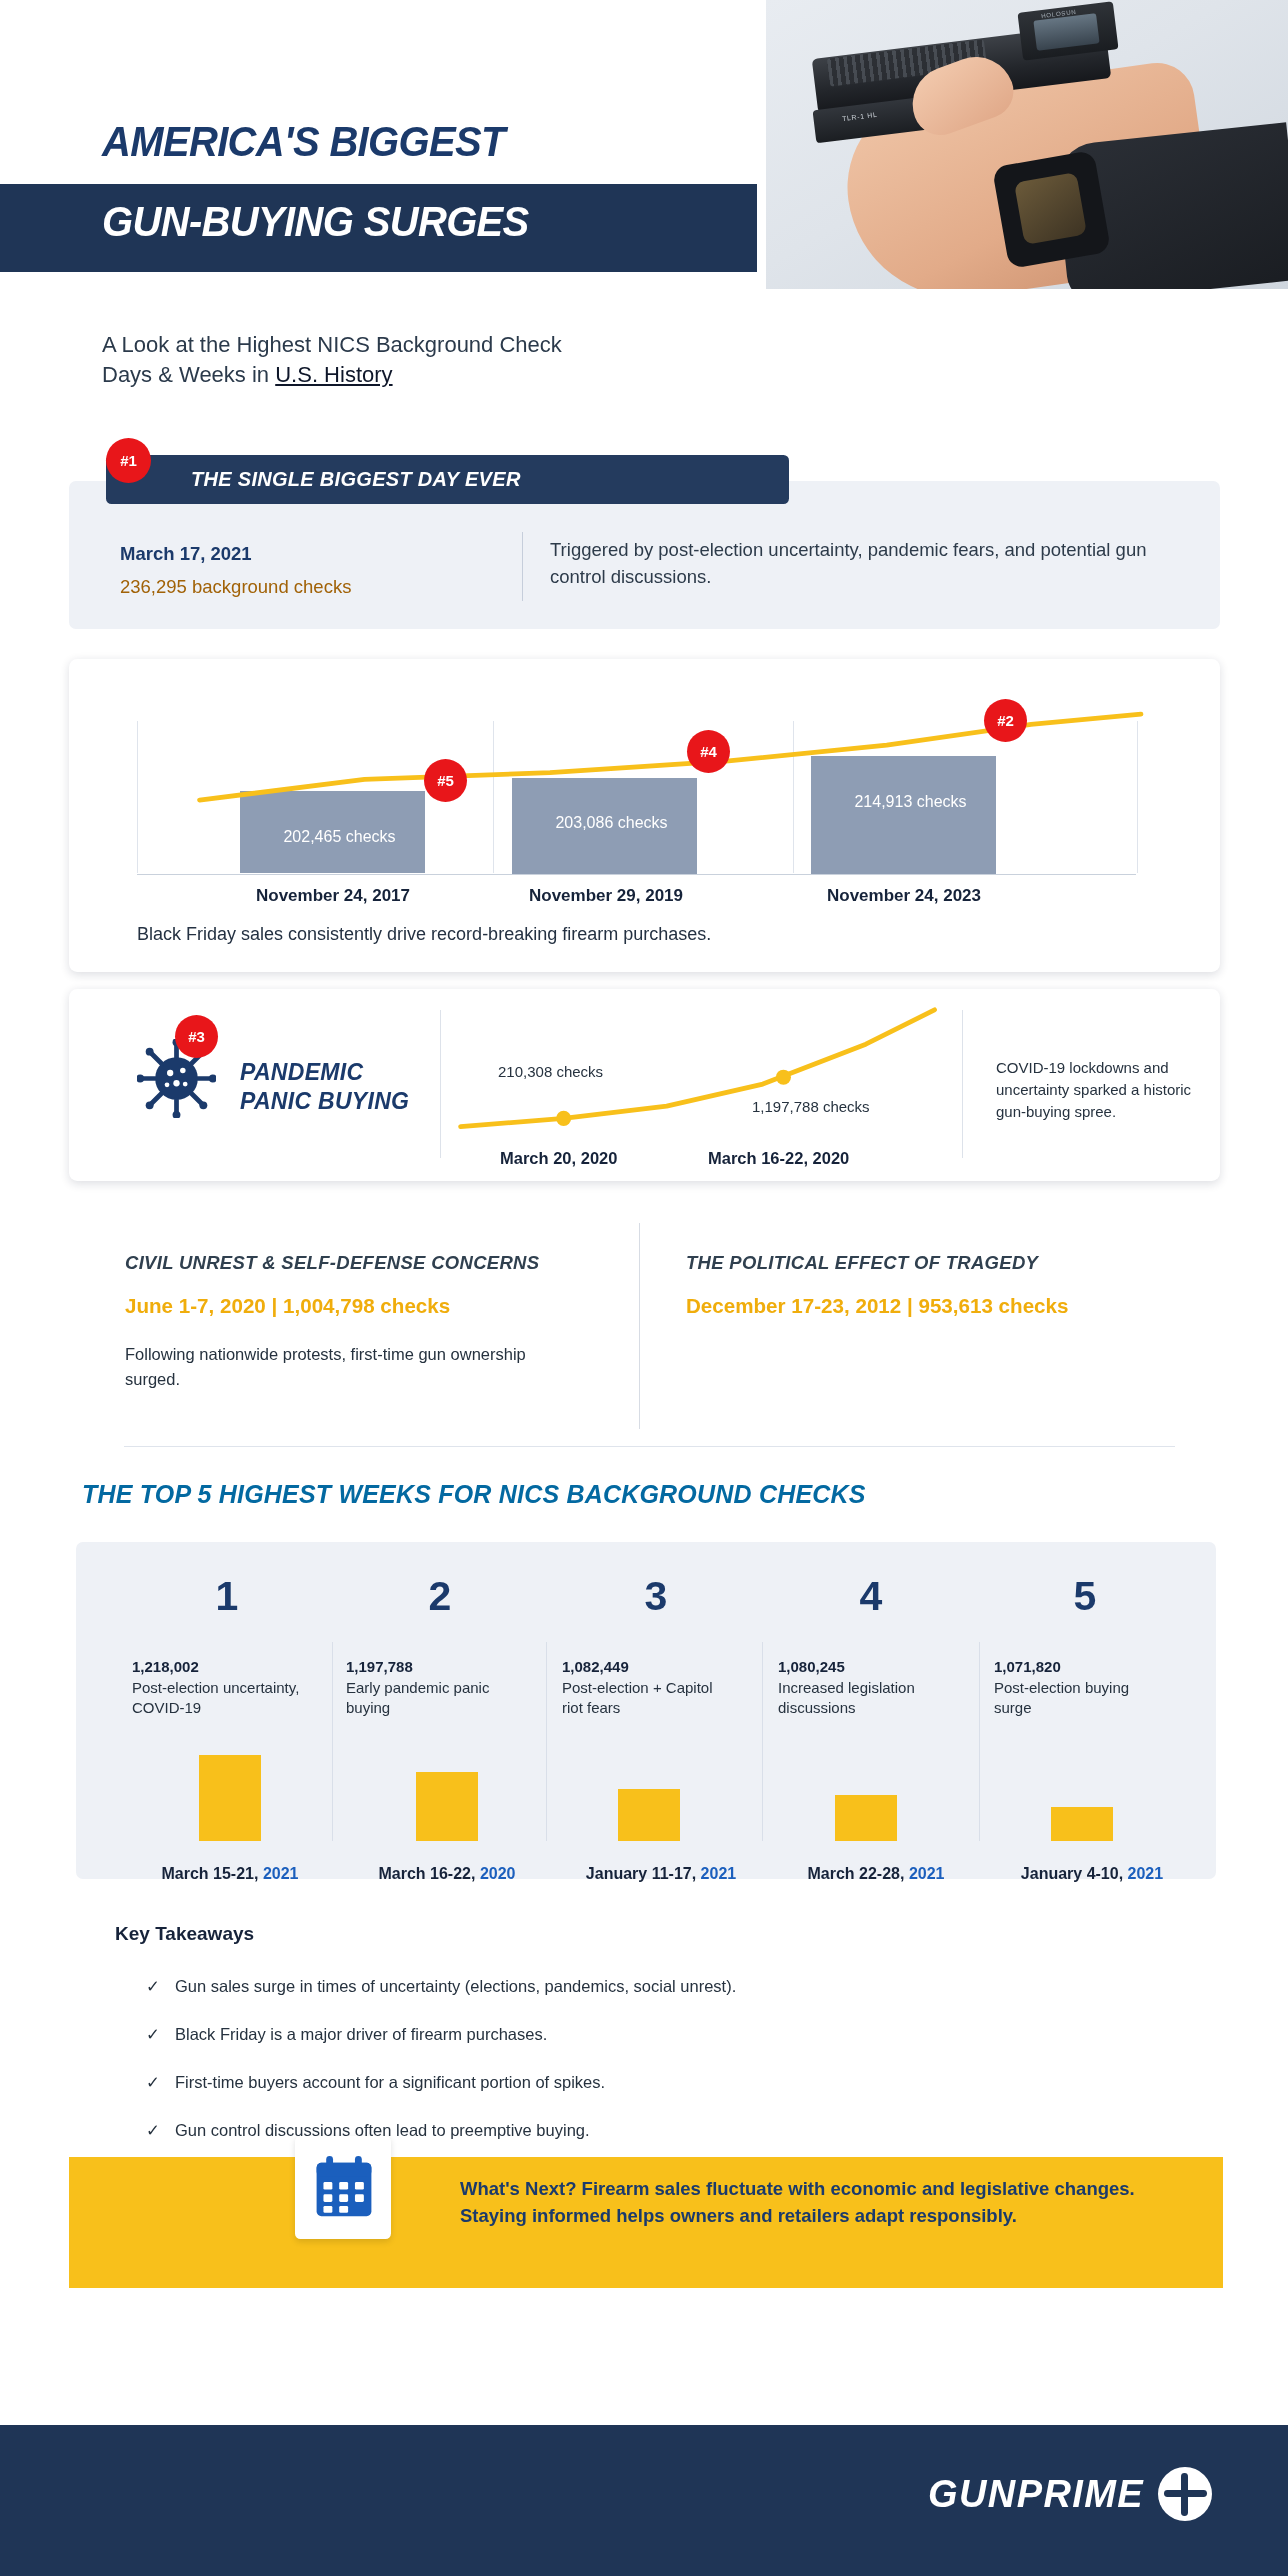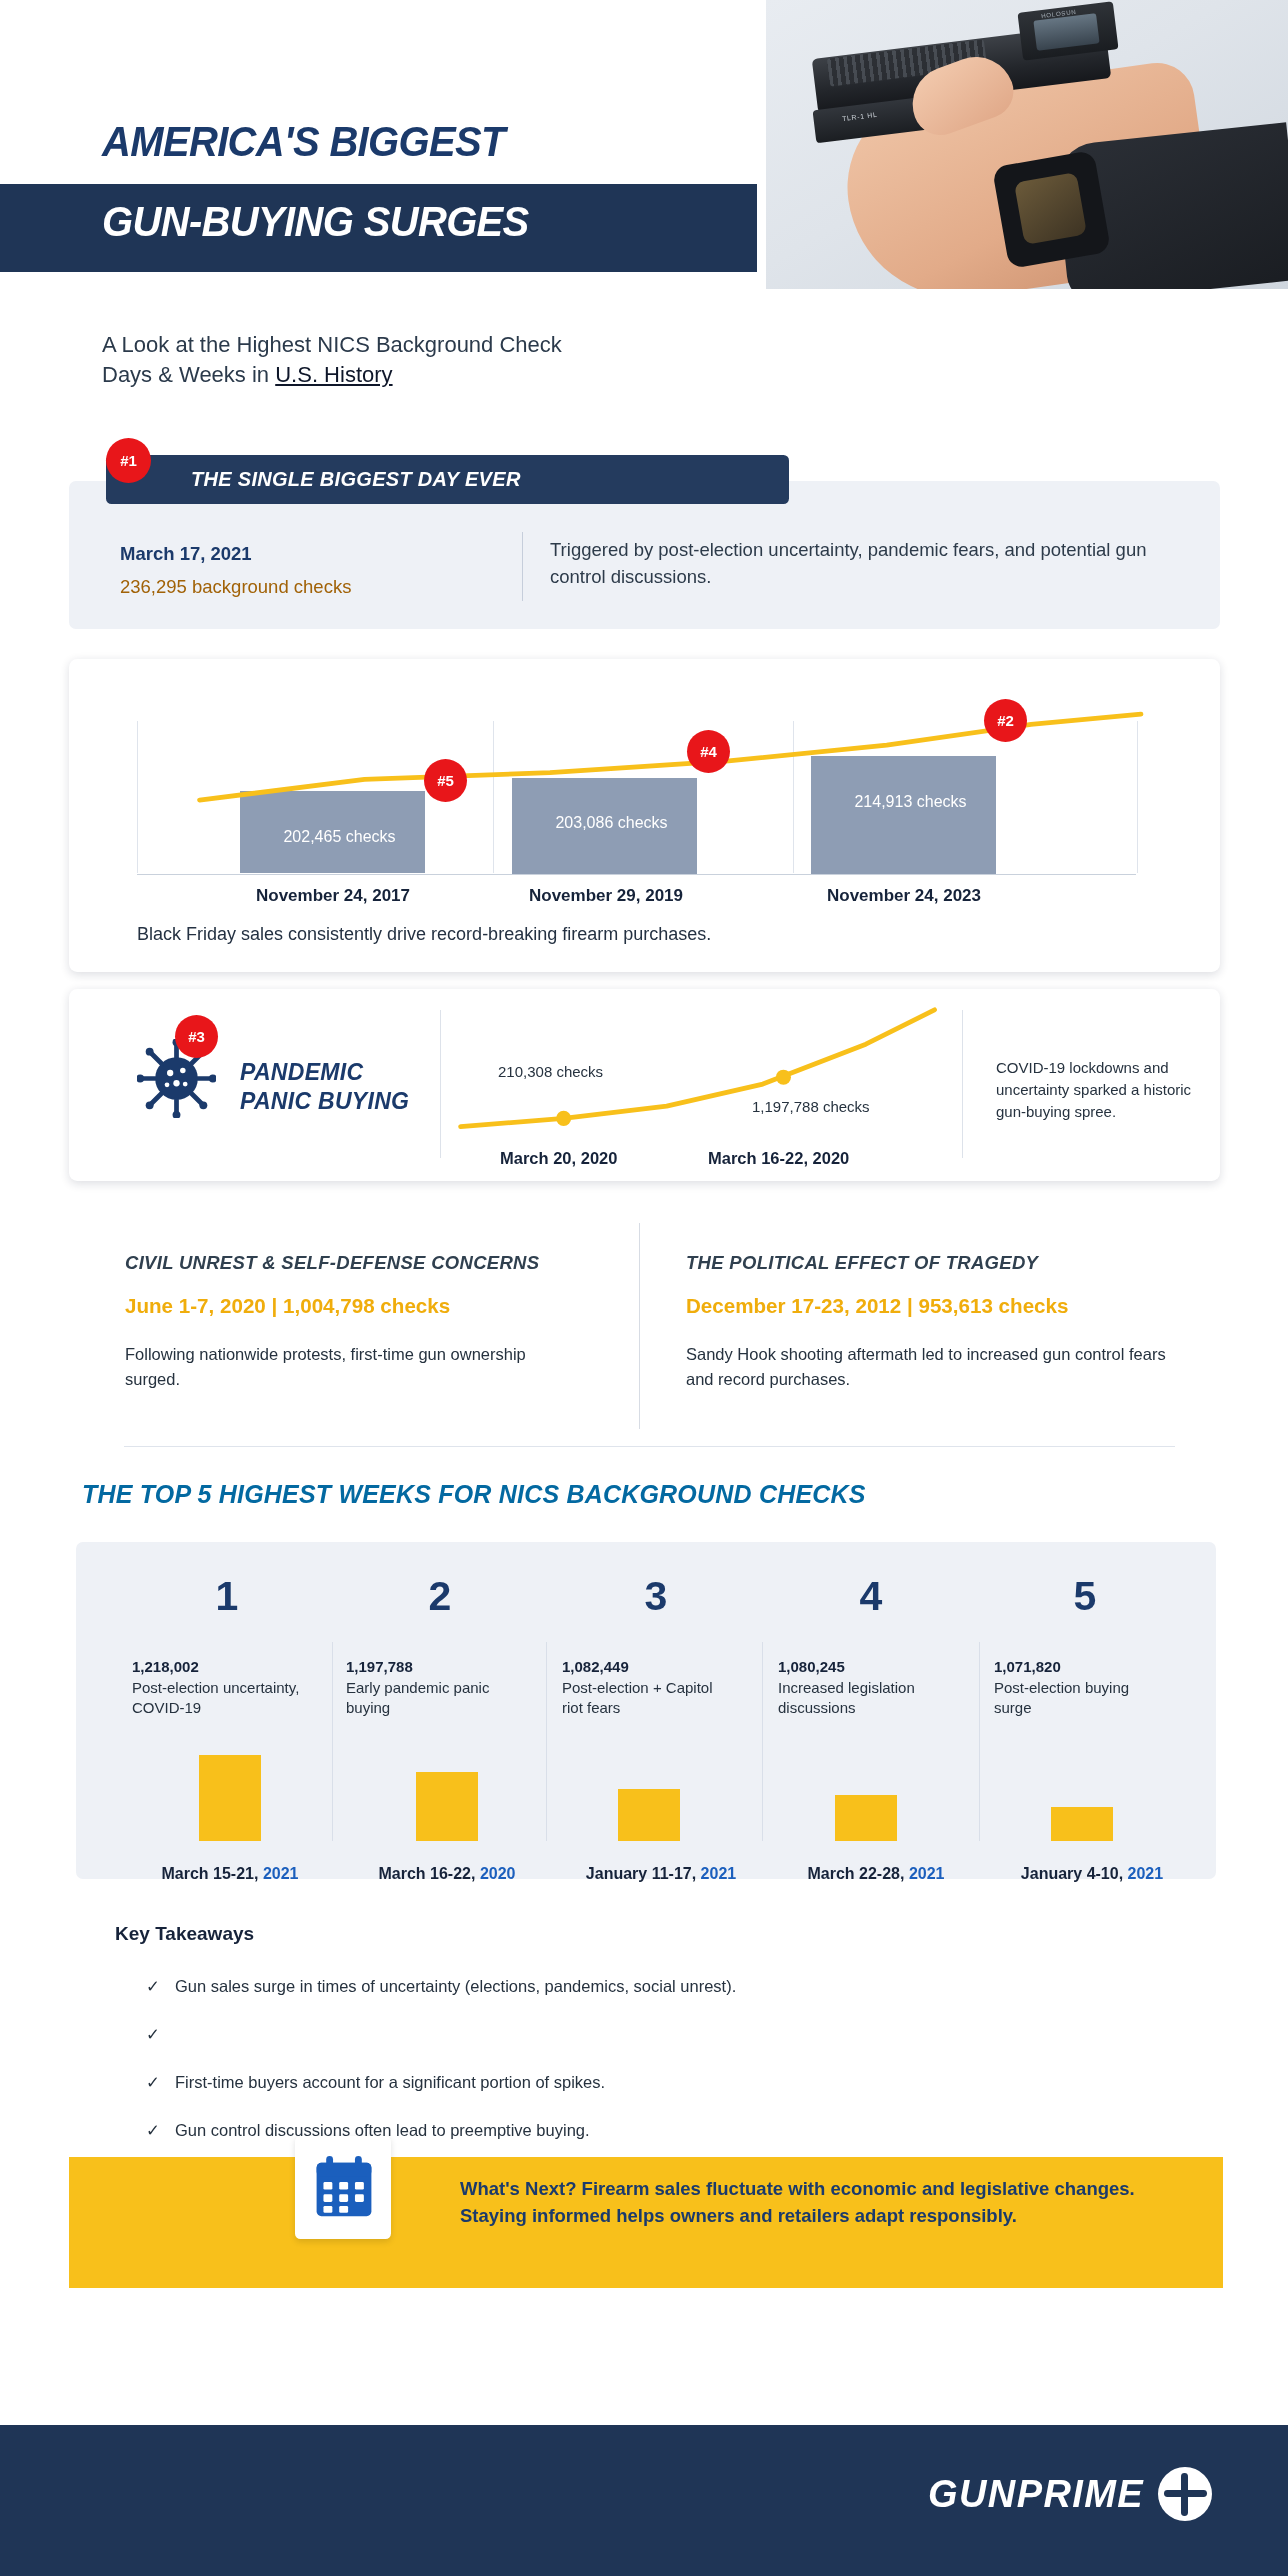--- a/index.html
+++ b/index.html
@@ -513,21 +513,20 @@
   <div class="pan-desc">COVID-19 lockdowns and uncertainty sparked a historic gun-buying spree.</div>
 
   <div class="two-col-line"></div>
 
   <div class="col-h" style="left:125px; top:1252px; width:481px;">CIVIL UNREST &amp; SELF-DEFENSE CONCERNS</div>
   <div class="col-stat" style="left:125px; top:1294px; width:522px;">June 1-7, 2020 | 1,004,798 checks</div>
   <div class="col-body" style="left:125px; top:1342px; width:426px;">Following nationwide protests, first-time gun ownership surged.</div>
 
   <div class="col-h" style="left:686px; top:1252px; width:522px;">THE POLITICAL EFFECT OF TRAGEDY</div>
   <div class="col-stat" style="left:686px; top:1294px; width:550px;">December 17-23, 2012 | 953,613 checks</div>
-  <div class="col-body" style="left:686px; top:1342px; width:495px;">Sandy Hook shooting aftermath led to increased gun control fears and record purchases.</div>
 
   <div class="hr-1"></div>
 
   <div class="top5-title">THE TOP 5 HIGHEST WEEKS FOR NICS BACKGROUND CHECKS</div>
   <div class="top5-card"></div>
 
   <div class="t5-sep" style="left:332px; top:1642px; height:199px;"></div>
   <div class="t5-sep" style="left:546px; top:1642px; height:199px;"></div>
   <div class="t5-sep" style="left:762px; top:1642px; height:199px;"></div>
   <div class="t5-sep" style="left:979px; top:1642px; height:199px;"></div>
@@ -561,20 +560,21 @@
   <div class="t5-date" style="left:544px; top:1865px;"><span>January 11-17, </span><span class="yr">2021</span></div>
   <div class="t5-date" style="left:759px; top:1865px;"><span>March 22-28, </span><span class="yr">2021</span></div>
   <div class="t5-date" style="left:975px; top:1865px;"><span>January 4-10, </span><span class="yr">2021</span></div>
 
   <div class="kt-title">Key Takeaways</div>
 
   <div class="kt-check" style="left:146px; top:1977px;">✓</div>
   <div class="kt-item" style="left:175px; top:1977px; width:893px;">Gun sales surge in times of uncertainty (elections, pandemics, social unrest).</div>
 
   <div class="kt-check" style="left:146px; top:2025px;">✓</div>
+  <div class="kt-item" style="left:175px; top:2025px; width:893px;">Black Friday is a major driver of firearm purchases.</div>
 
   <div class="kt-check" style="left:146px; top:2073px;">✓</div>
   <div class="kt-item" style="left:175px; top:2073px; width:893px;">First-time buyers account for a significant portion of spikes.</div>
 
   <div class="kt-check" style="left:146px; top:2121px;">✓</div>
   <div class="kt-item" style="left:175px; top:2121px; width:893px;">Gun control discussions often lead to preemptive buying.</div>
 
   <div class="cta-band"></div>
   <div class="cta-iconbox"></div>
   <svg class="cal" viewBox="0 0 84 92">

